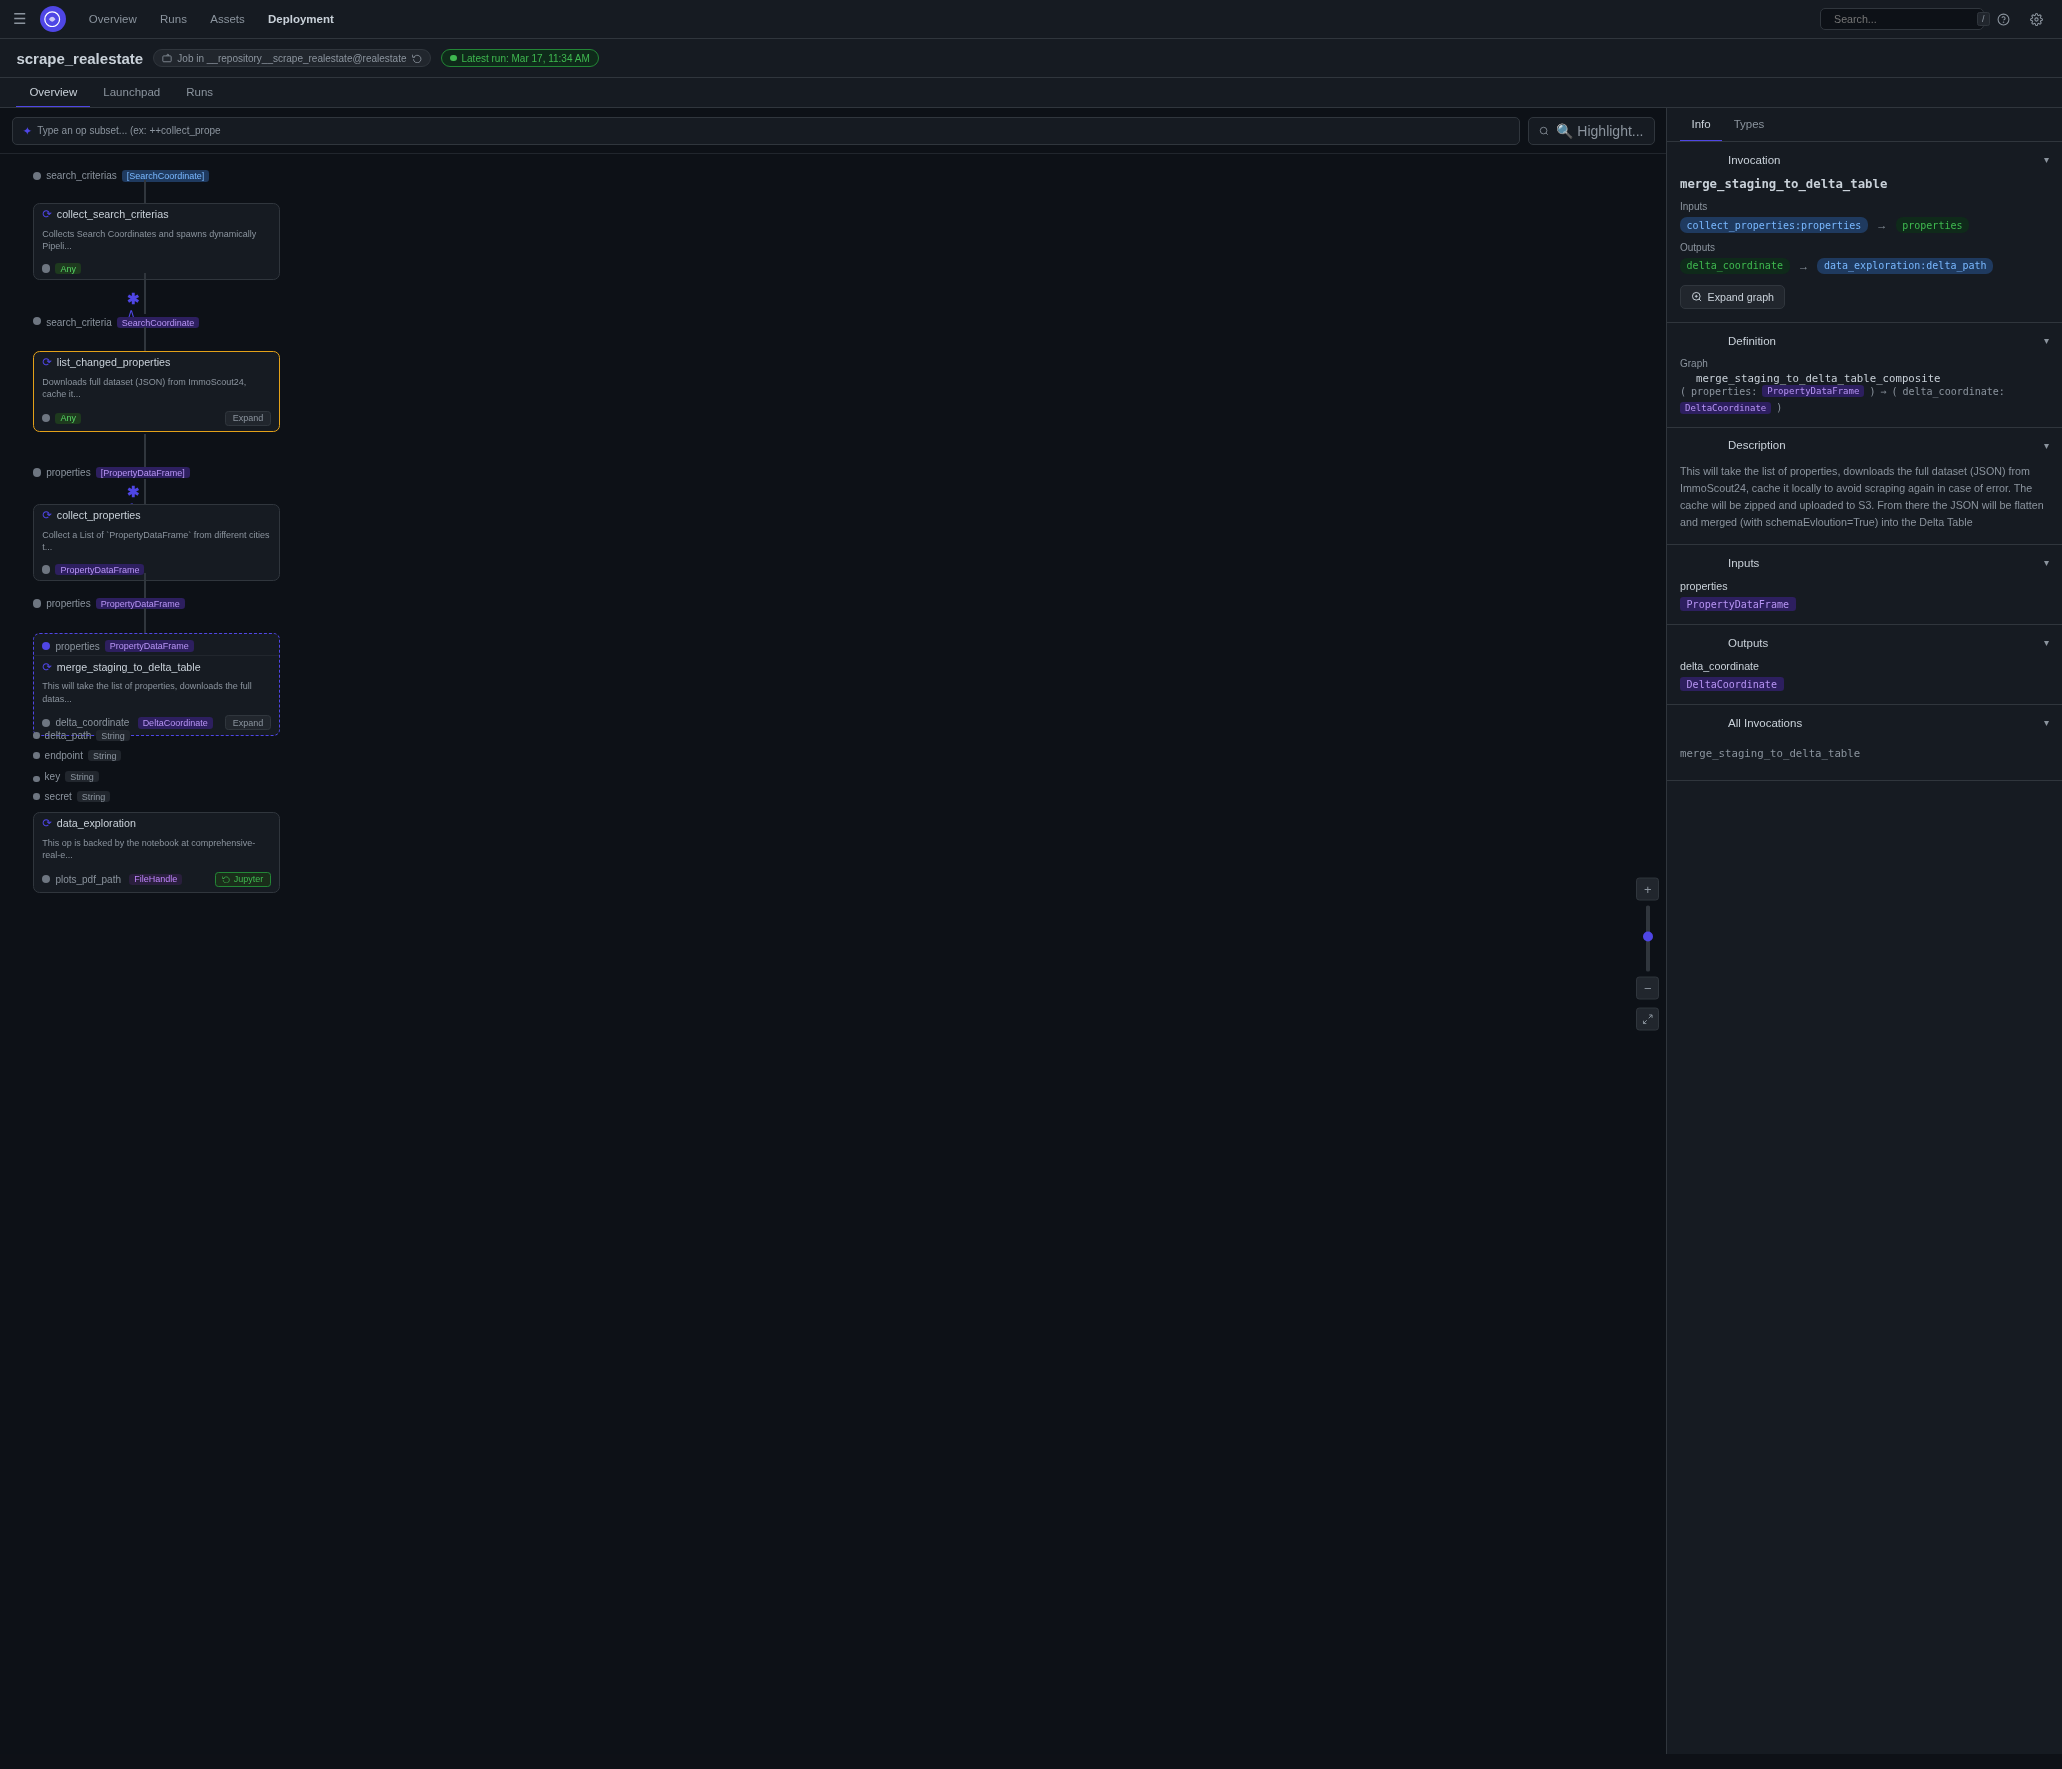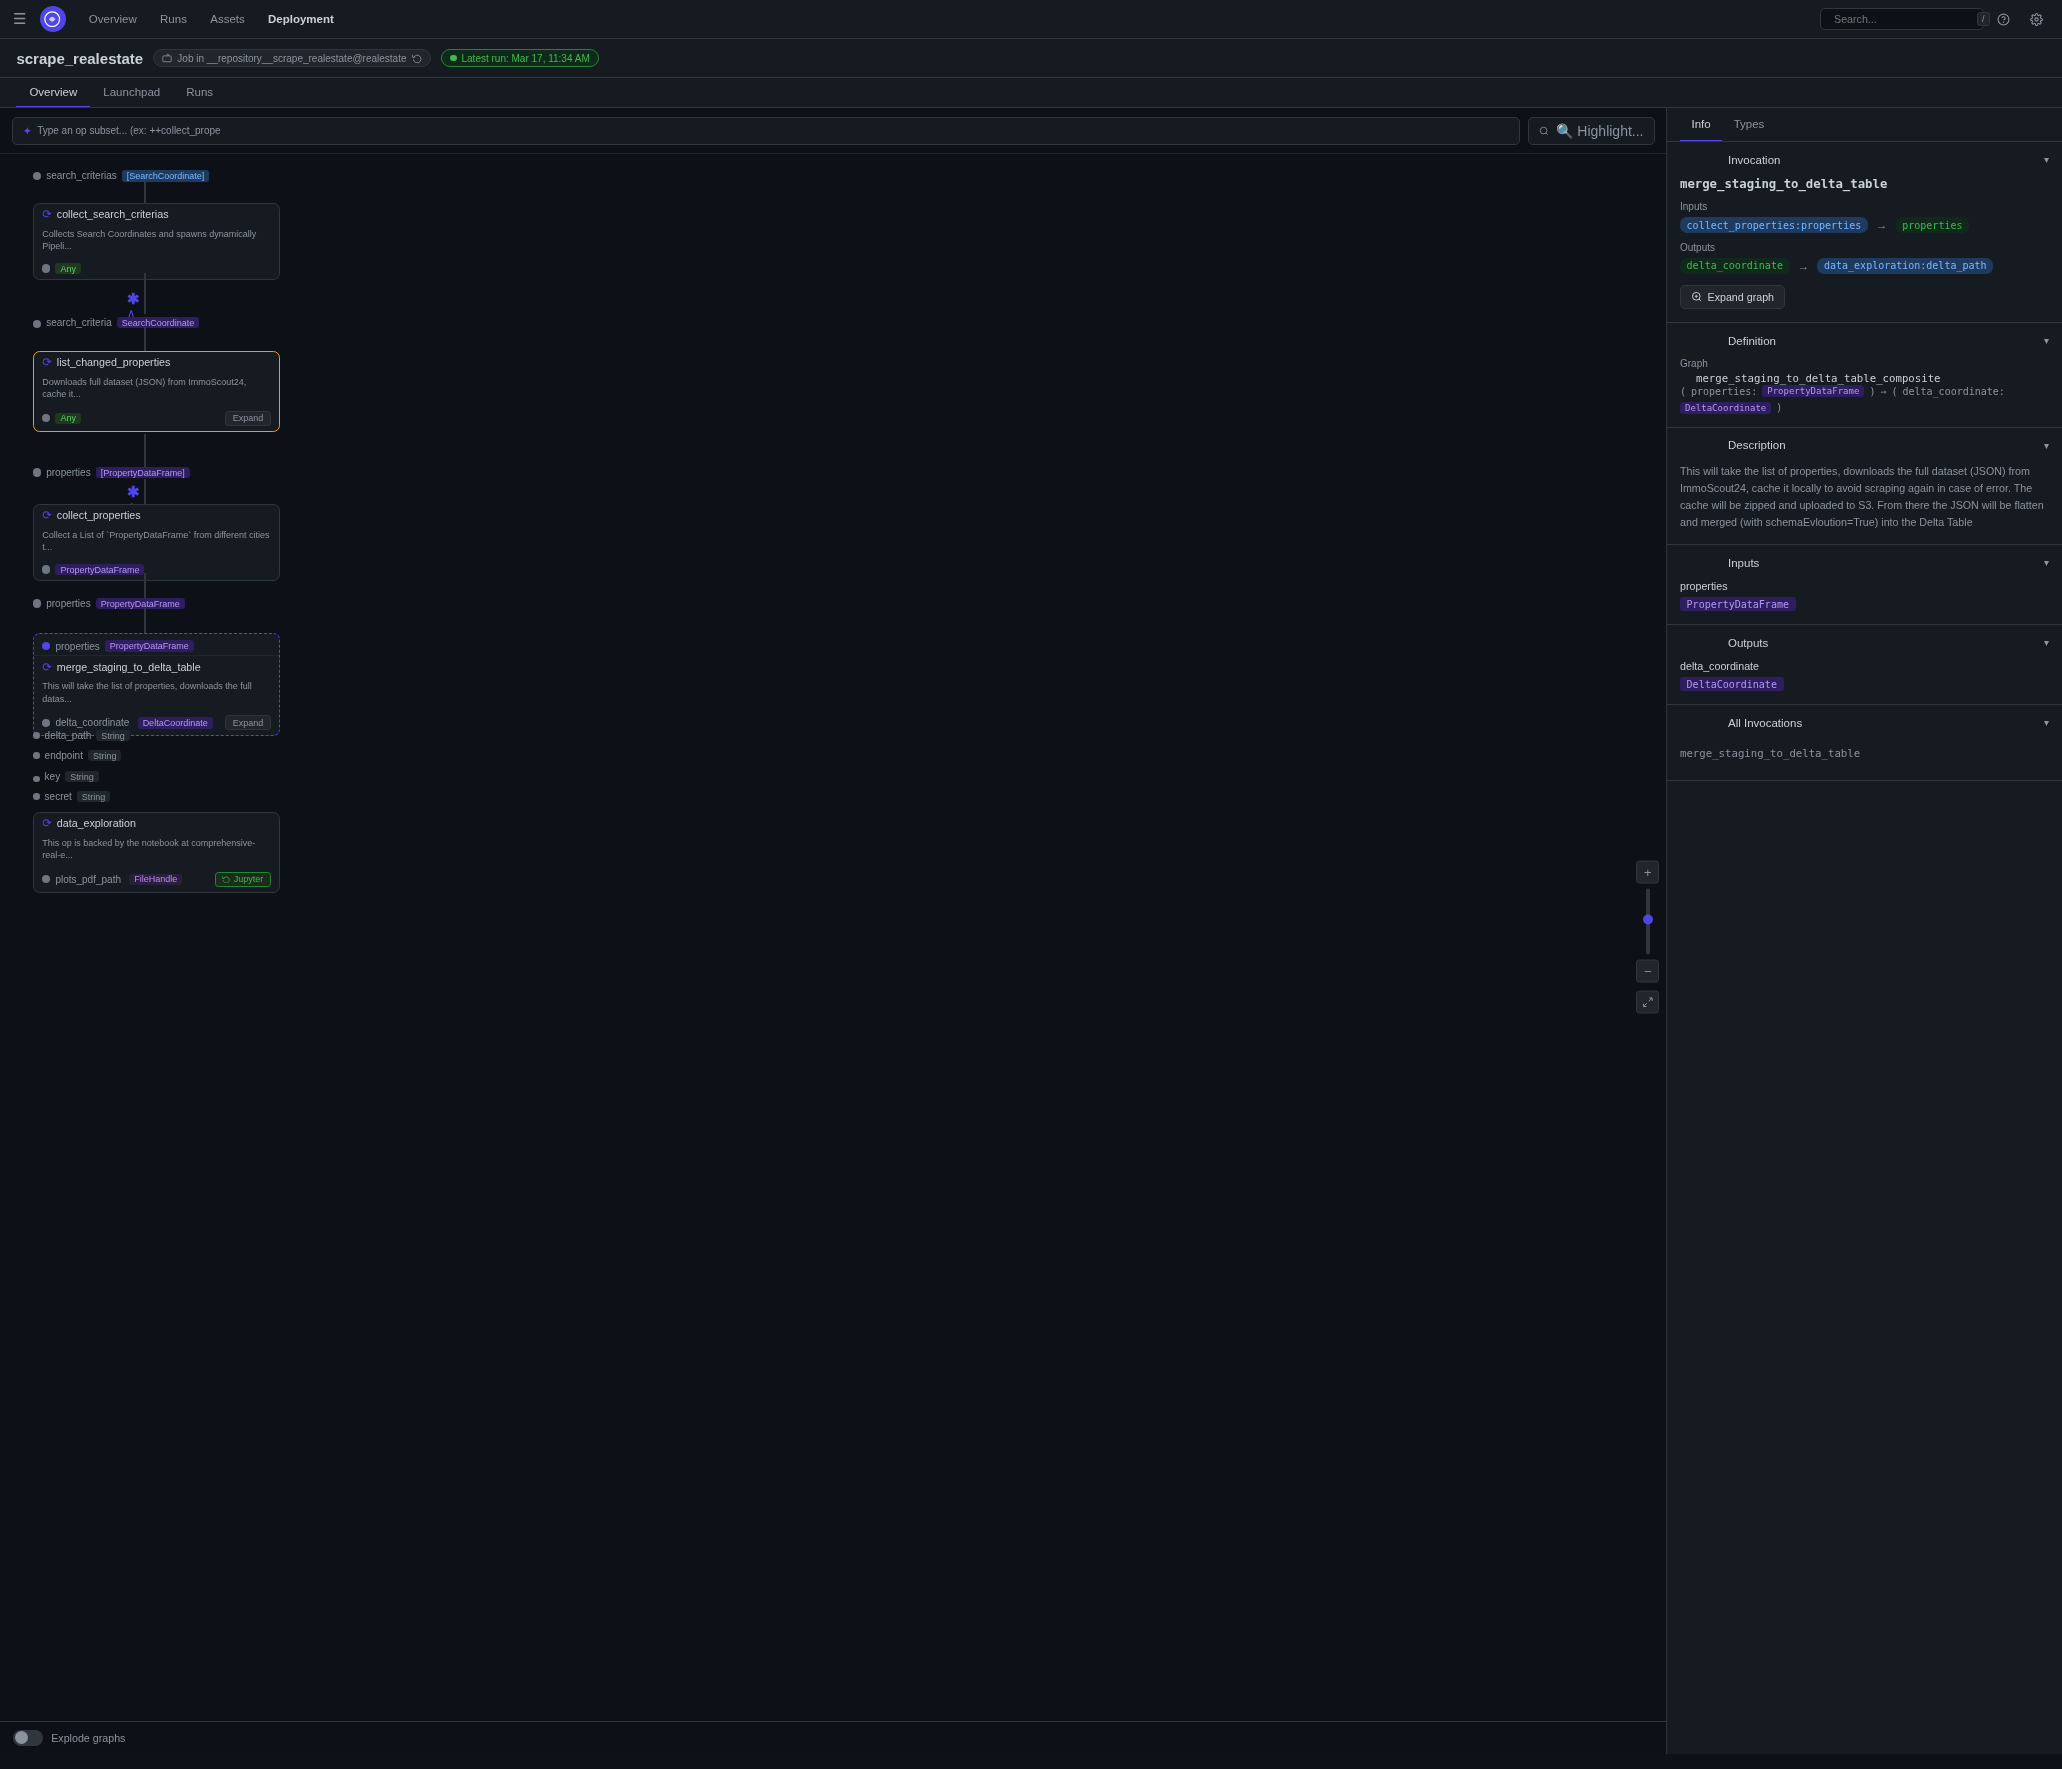--- a/index.html
+++ b/index.html
@@ -640,21 +640,21 @@
             <span class="node-tag" style="background:#1e3a1e;color:#56d364;">Any</span>
           </div>
         </div>
       </div>
 
       <span class="asterisk" style="top:136px; left:127px;">✱</span>
       <span style="position:absolute;top:152px;left:127px;color:#4f46e5;font-size:11.5px;">∧</span>
 
       <div style="position:absolute;top:119px;left:144px;width:1.6px;height:41px;background:#30363d;"></div>
 
-      <div style="position:absolute; top:163px; left:33px; display:flex; align-items:flex-end; gap:5px;">
+      <div style="position:absolute; top:163px; left:33px; display:flex; align-items:flex-start; gap:5px;">
         <div style="width:8.2px;height:8.2px;border-radius:50%;background:#6e7681;"></div>
         <span style="color:#8b949e;font-size:10px;">search_criteria</span>
         <span class="node-tag purple">SearchCoordinate</span>
       </div>
 
       <div style="position:absolute;top:173px;left:144px;width:1.6px;height:25px;background:#30363d;"></div>
 
       <div class="op-node" style="top:197px; left:33px; border:0.8px solid #e3a119;">
         <div class="op-row" style="border-top:none;">
           <span class="op-arrow">⟳</span>
@@ -778,26 +778,20 @@
         </div>
         <div class="zoom-btn">−</div>
         <div class="zoom-fit-btn" style="margin-top:6.6px;">
           <svg width="11.5" height="11.5" viewBox="0 0 24 24" fill="none" stroke="currentColor" stroke-width="2">
             <path d="M15 3h6v6M9 21H3v-6M21 3l-7 7M3 21l7-7"></path>
           </svg>
         </div>
       </div>
     </div>
 
-    <div class="bottom-toolbar">
-      <div class="toggle-switch">
-        <div class="toggle-thumb"></div>
-      </div>
-      <span class="toggle-label">Explode graphs</span>
-    </div>
   </div>
 
   <div class="right-panel">
 
     <div class="right-panel-tabs">
       <div class="right-tab active">Info</div>
       <div class="right-tab">Types</div>
     </div>
 
     <div class="section">

